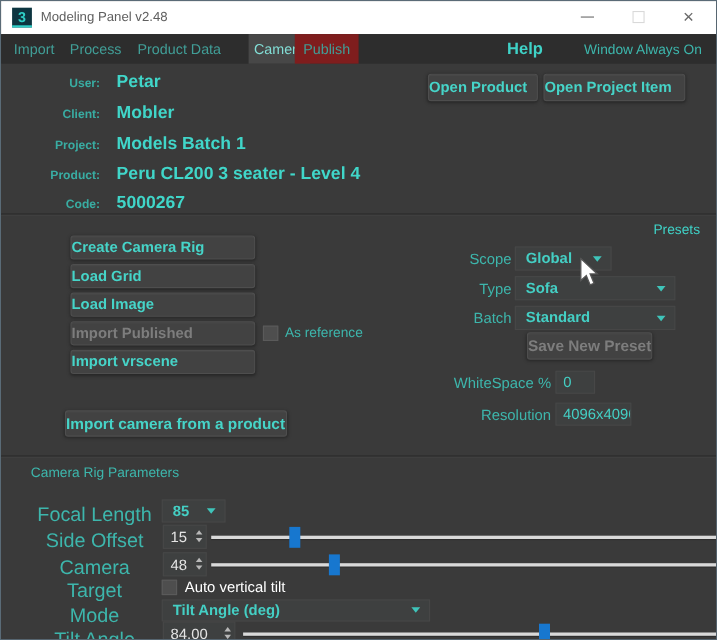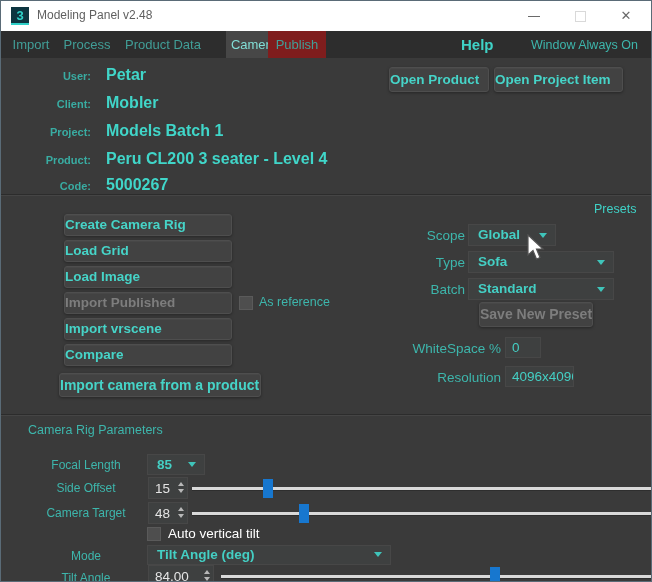--- a/index.html
+++ b/index.html
@@ -88,21 +88,21 @@
   .lab-res { left:380px; top:175px; width:120px; }
   .text-field { position:absolute; background:#3e4040; border:1px solid #474747; height:21px;
     color:#44cfc4; font-size:13.5px; padding-left:6px; font-family:"Liberation Sans",sans-serif; }
   .fld-ws  { left:504px; top:142px; width:36px; }
   .fld-res { left:504px; top:171px; width:69px; }
 
   
   .bottom-section { position:absolute; left:0; top:413px; width:650px; height:205px; background:#3a3a3a;
     border-top:1px solid #2c2c2c; box-shadow:inset 0 1px 0 #454545; }
   .rig-title { position:absolute; left:27px; top:8px; font-size:12.5px; color:#3db6ac; }
-  .rig-label { position:absolute; left:30px; width:110px; text-align:center; font-size:12px; color:#3db6ac; }
+  .rig-label { position:absolute; left:30px; width:110px; text-align:center; font-size:18px; color:#3db6ac; }
   .lab-focal  { top:43px; } .lab-side { top:66px; } .lab-target { top:91px; }
   .lab-mode   { top:134px; } .lab-tilt { top:156px; }
 
   .dd-focal { left:146px; top:39px; width:58px; height:21px; line-height:19px; }
   .dd-mode  { left:146px; top:130px; width:244px; height:20px; line-height:18px; }
 
   .spinner { position:absolute; background:#3e4040; border:1px solid #474747; height:22px; }
   .spin-side   { left:147px; top:62px;  width:40px; }
   .spin-target { left:147px; top:87px;  width:40px; }
   .spin-tilt   { left:147px; top:150px; width:66px; }
@@ -177,21 +177,20 @@
   </div>
 
   <div class="mid-section">
     <div class="btn stack-btn b1">Create Camera Rig</div>
     <div class="btn stack-btn b2">Load Grid</div>
     <div class="btn stack-btn b3">Load Image</div>
     <div class="btn stack-btn b4 disabled">Import Published</div>
     <div class="ref-box"></div>
     <div class="ref-label">As reference</div>
     <div class="btn stack-btn b5">Import vrscene</div>
-    <div class="btn stack-btn b6">Compare</div>
     <div class="btn stack-btn b7">Import camera from a product</div>
 
     <div class="presets-title">Presets</div>
 
     <div class="drop-label lab-scope">Scope</div>
     <div class="dropdown dd-scope">
       <span>Global</span>
       <span class="caret"></span>
     </div>
 

